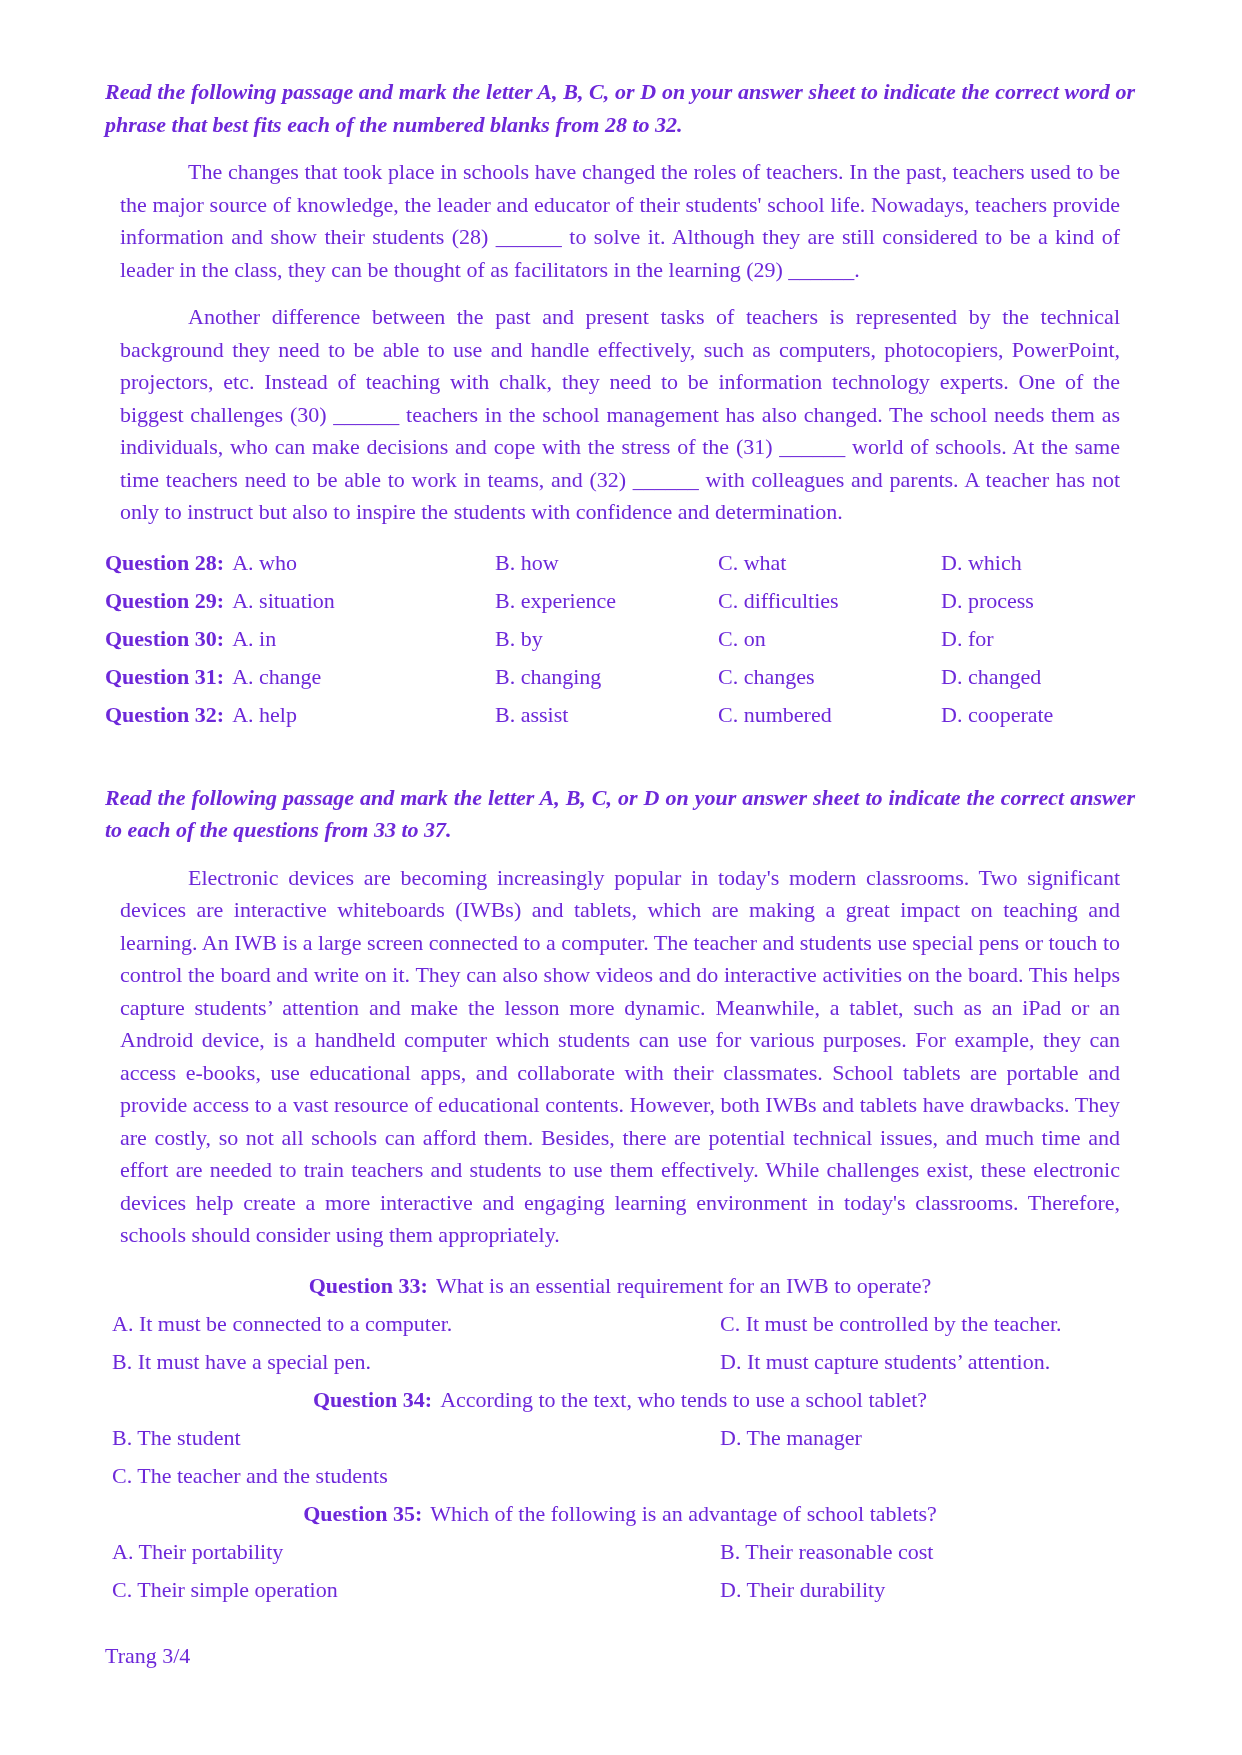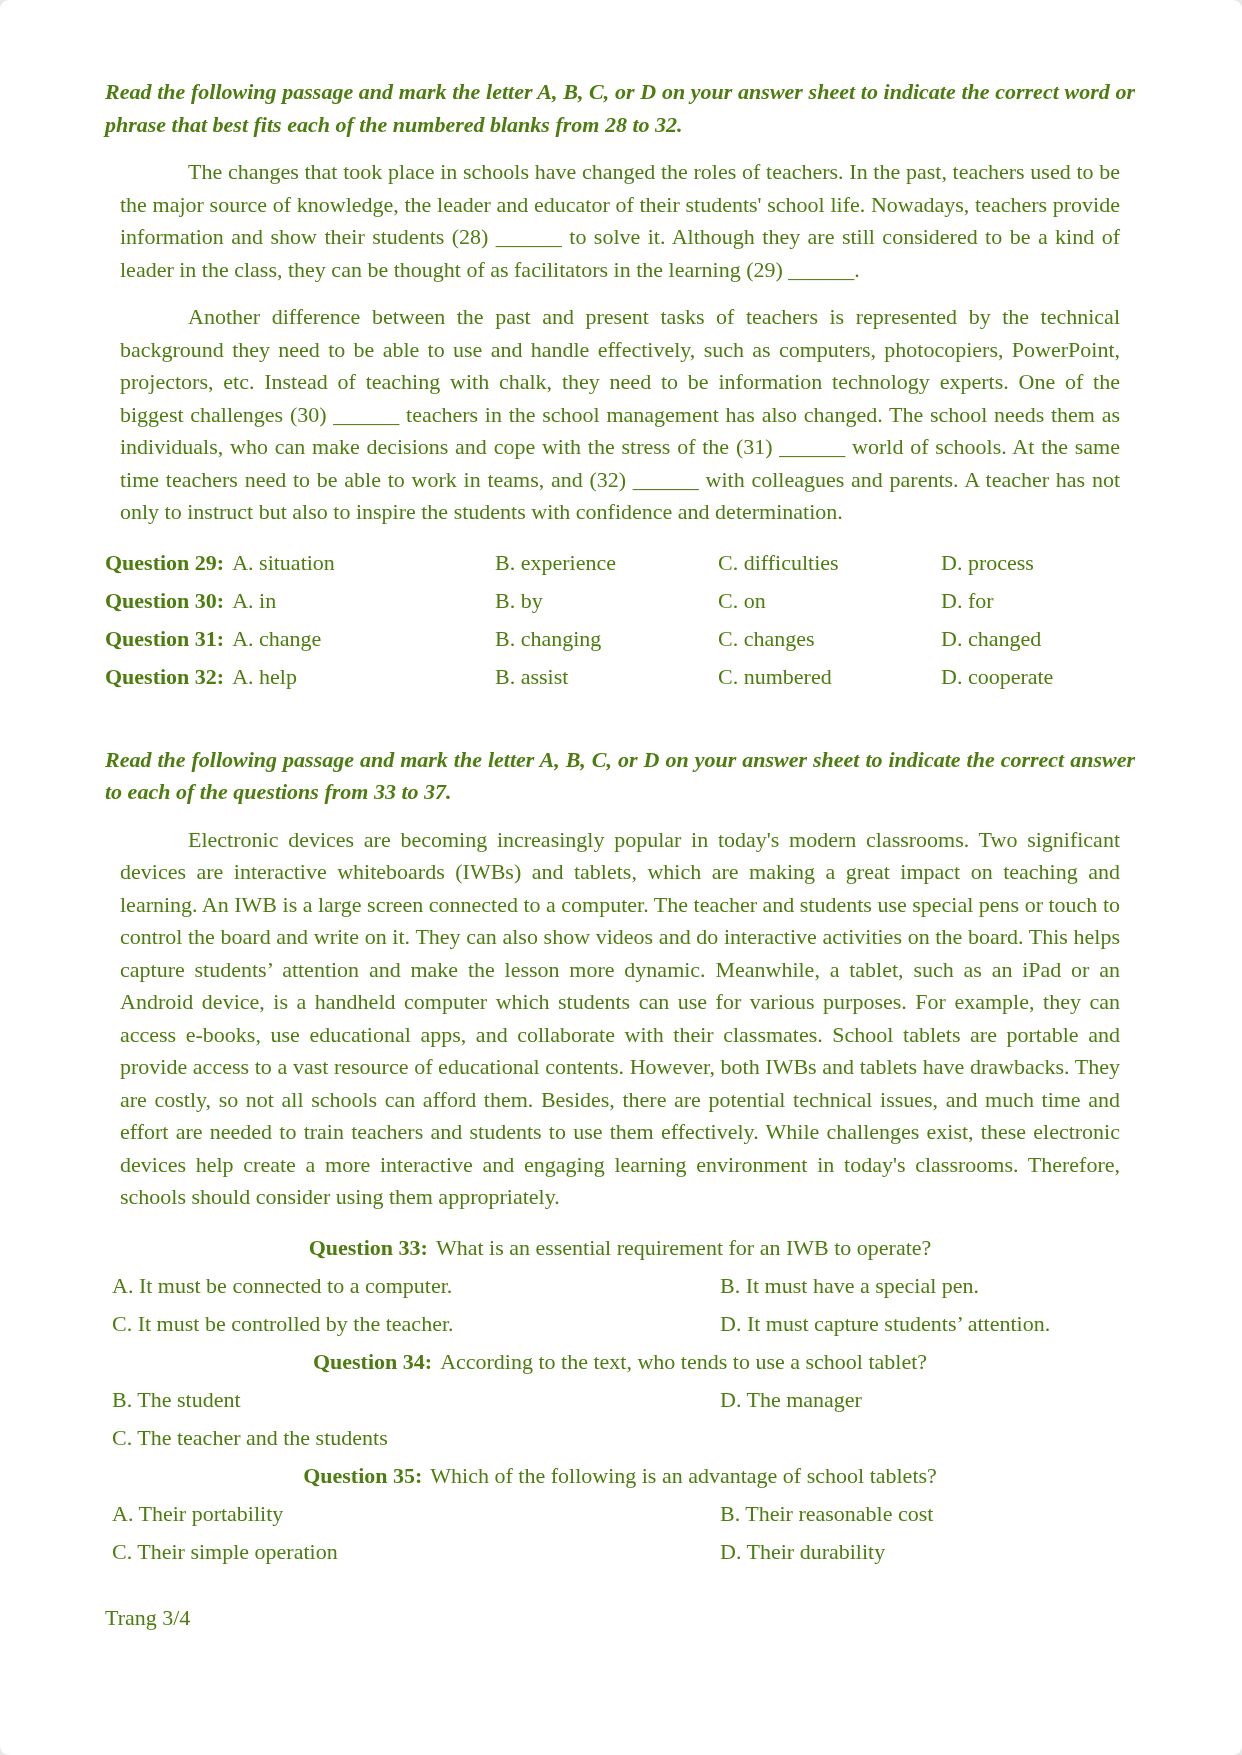--- a/index.html
+++ b/index.html
@@ -6,22 +6,21 @@
   .page {
     position: relative;
     width: 1242px;
     height: 1755px;
     margin: 0 auto;
     background: #ffffff;
     box-sizing: border-box;
     padding: 76px 107px 0 105px;
     font-family: "Liberation Serif", "DejaVu Serif", serif;
     font-size: 22px;
-    color: #4d7c0f;
-    border-radius: 9px;
+    color: #6d28d9;
   }
   .instruction {
     margin: 0;
     font-weight: bold;
     font-style: italic;
     text-align: justify;
     line-height: 32.5px;
   }
   .para {
     margin: 15px;
@@ -55,20 +54,26 @@
 
 <div class="page">
 
   <p class="instruction">Read the following passage and mark the letter A, B, C, or D on your answer sheet to indicate the correct word or phrase that best fits each of the numbered blanks from 28 to 32.</p>
 
   <p class="para">The changes that took place in schools have changed the roles of teachers. In the past, teachers used to be the major source of knowledge, the leader and educator of their students' school life. Nowadays, teachers provide information and show their students (28) ______ to solve it. Although they are still considered to be a kind of leader in the class, they can be thought of as facilitators in the learning (29) ______.</p>
   <p class="para">Another difference between the past and present tasks of teachers is represented by the technical background they need to be able to use and handle effectively, such as computers, photocopiers, PowerPoint, projectors, etc. Instead of teaching with chalk, they need to be information technology experts. One of the biggest challenges (30) ______ teachers in the school management has also changed. The school needs them as individuals, who can make decisions and cope with the stress of the (31) ______ world of schools. At the same time teachers need to be able to work in teams, and (32) ______ with colleagues and parents. A teacher has not only to instruct but also to inspire the students with confidence and determination.</p>
 
   <div class="mcq4">
 
+    <div class="qrow">
+      <div><span class="qlabel">Question 28:</span><span>A. who</span></div>
+      <div>B. how</div>
+      <div>C. what</div>
+      <div>D. which</div>
+    </div>
 
     <div class="qrow">
       <div><span class="qlabel">Question 29:</span><span>A. situation</span></div>
       <div>B. experience</div>
       <div>C. difficulties</div>
       <div>D. process</div>
     </div>
 
     <div class="qrow">
       <div><span class="qlabel">Question 30:</span><span>A. in</span></div>
@@ -93,22 +98,22 @@
 
   </div>
 
   <p class="instruction section-gap">Read the following passage and mark the letter A, B, C, or D on your answer sheet to indicate the correct answer to each of the questions from 33 to 37.</p>
 
   <p class="para">Electronic devices are becoming increasingly popular in today's modern classrooms. Two significant devices are interactive whiteboards (IWBs) and tablets, which are making a great impact on teaching and learning. An IWB is a large screen connected to a computer. The teacher and students use special pens or touch to control the board and write on it. They can also show videos and do interactive activities on the board. This helps capture students’ attention and make the lesson more dynamic. Meanwhile, a tablet, such as an iPad or an Android device, is a handheld computer which students can use for various purposes. For example, they can access e-books, use educational apps, and collaborate with their classmates. School tablets are portable and provide access to a vast resource of educational contents. However, both IWBs and tablets have drawbacks. They are costly, so not all schools can afford them. Besides, there are potential technical issues, and much time and effort are needed to train teachers and students to use them effectively. While challenges exist, these electronic devices help create a more interactive and engaging learning environment in today's classrooms. Therefore, schools should consider using them appropriately.</p>
 
   <p class="qline"><span class="qlabel">Question 33:</span><span>What is an essential requirement for an IWB to operate?</span></p>
   <div class="opt2">
     <div>A. It must be connected to a computer.</div>
+    <div>C. It must be controlled by the teacher.</div>
     <div>B. It must have a special pen.</div>
-    <div>C. It must be controlled by the teacher.</div>
     <div>D. It must capture students’ attention.</div>
   </div>
 
   <p class="qline"><span class="qlabel">Question 34:</span><span>According to the text, who tends to use a school tablet?</span></p>
   <div class="opt2">
     <div>B. The student</div>
     <div>D. The manager</div>
     <div>C. The teacher and the students</div>
   </div>
 

